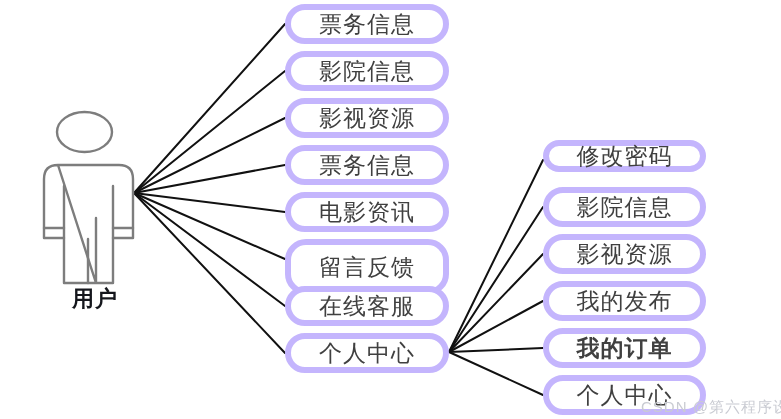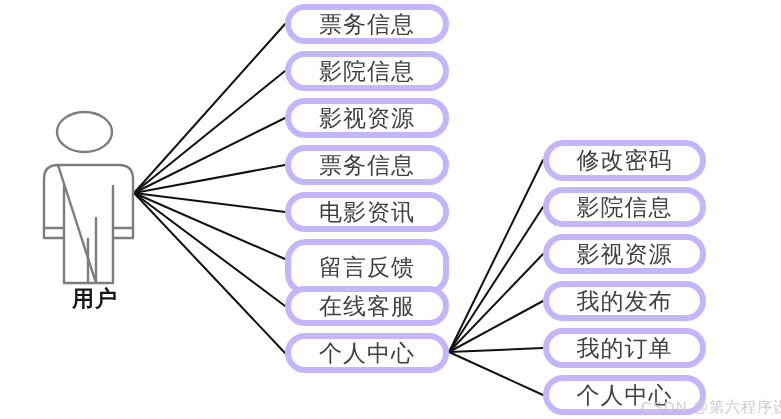--- a/index.html
+++ b/index.html
@@ -120,33 +120,33 @@
         <span>留言反馈</span>
       </div>
       <div class="usecase" style="left: 285px; top: 286px; width: 164px; height: 40px;">
         <span>在线客服</span>
       </div>
       <div class="usecase" style="left: 285px; top: 333px; width: 164px; height: 40px;">
         <span>个人中心</span>
       </div>
     </div>
   <div id="secondary-boxes">
-      <div class="usecase" style="left: 543px; top: 140px; width: 163px; height: 41px;">
+      <div class="usecase" style="left: 543px; top: 140px; width: 163px; height: 32px;">
         <span>修改密码</span>
       </div>
       <div class="usecase" style="left: 543px; top: 187px; width: 163px; height: 40px;">
         <span>影院信息</span>
       </div>
       <div class="usecase" style="left: 543px; top: 234px; width: 163px; height: 40px;">
         <span>影视资源</span>
       </div>
       <div class="usecase" style="left: 543px; top: 281px; width: 163px; height: 40px;">
         <span>我的发布</span>
       </div>
-      <div class="usecase" style="left: 543px; top: 328px; width: 163px; height: 40px;">
+      <div class="usecase" style="left: 543px; top: 328px; width: 163px; height: 40px; font-weight: bold;">
         <span>我的订单</span>
       </div>
       <div class="usecase" style="left: 543px; top: 375px; width: 163px; height: 40px;">
         <span>个人中心</span>
       </div>
     </div>
 
   <div class="watermark" style="left: 641px; top: 399px;">CSDN @第六程序设计</div>
 </div>
 

